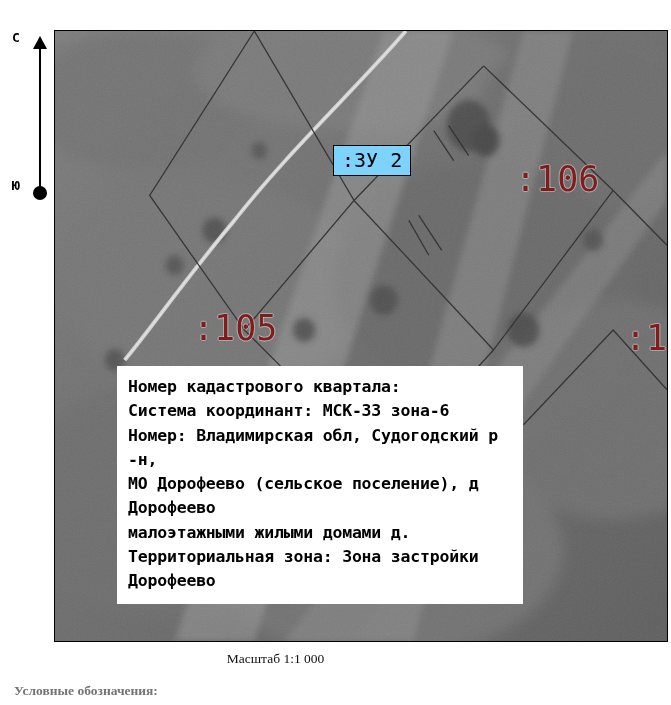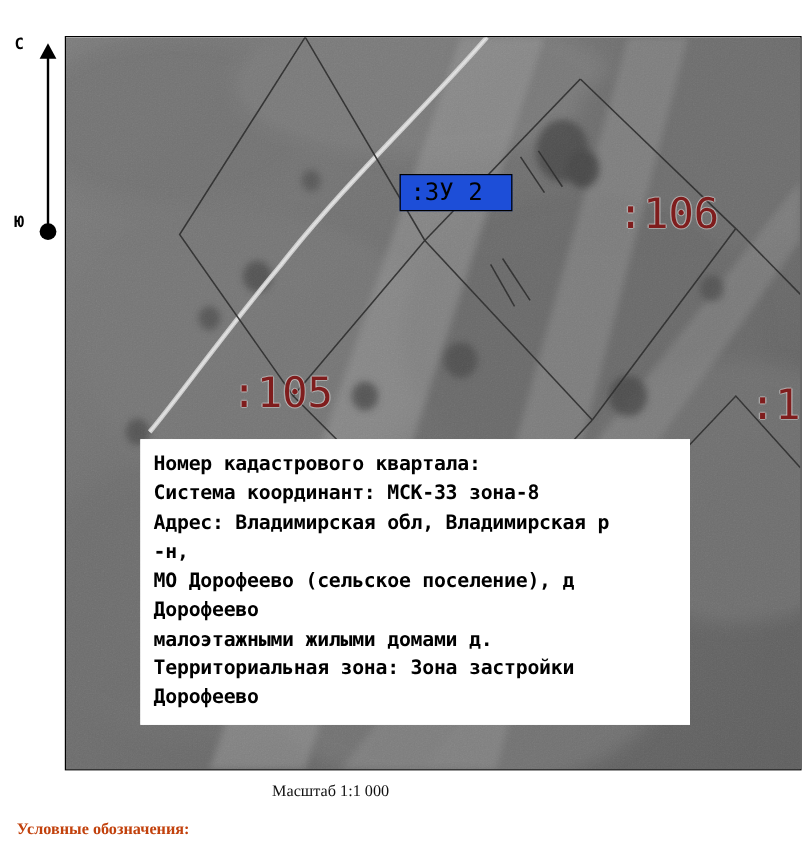--- a/index.html
+++ b/index.html
@@ -96,35 +96,35 @@
   #label-106 { left: 460px; top: 128px; }
   #label-107 { left: 527px; top: 210px; }
   #label-1xx { left: 570px; top: 287px; }
   #label-105 { left: 138px; top: 277px; text-align: right; }
 
   
   #zu2-box {
     position: absolute;
     left: 278px;
     top: 114px;
-    background: #1d4ed8;
+    background: #7dd3fc;
     border: 1px solid #000;
-    padding: 2px 24px 3px 8px;
+    padding: 2px 8px 3px 8px;
     font-family: "DejaVu Sans Mono", monospace;
     font-size: 20px;
     color: #000;
     white-space: nowrap;
   }
 
   
   #info-panel {
     position: absolute;
     left: 62px;
     top: 335px;
-    width: 458px;
+    width: 406px;
     background: #ffffff;
     border: 1px solid #ffffff;
     padding: 8px 10px 10px 10px;
     box-sizing: border-box;
     font-family: "DejaVu Sans Mono", monospace;
     font-size: 16.5px;
     line-height: 1.47;
     color: #000;
     font-weight: bold;
     letter-spacing: -0.2px;
@@ -146,21 +146,21 @@
   }
 
   
   #legend-heading {
     position: absolute;
     left: 14px;
     top: 683px;
     font-family: "Liberation Serif", serif;
     font-size: 13.5px;
     font-weight: bold;
-    color: #c2410c;
+    color: #737373;
   }
 </style>
 </head>
 <body>
 
 <div id="compass">
   <div class="arrow-up"></div>
   <div class="axis"></div>
   <div class="dot"></div>
   <div class="lbl lbl-n">С</div>
@@ -248,22 +248,22 @@
   </svg>
 
   <div class="parcel-label" id="label-106">:106</div>
   <div class="parcel-label" id="label-1xx">:1</div>
   <div class="parcel-label" id="label-105">:105</div>
 
   <div id="zu2-box">:ЗУ 2</div>
 
   <div id="info-panel">
     <div class="line">Номер кадастрового квартала:</div>
-    <div class="line">Система координант: МСК-33 зона-8</div>
-    <div class="line">Адрес: Владимирская обл, Владимирская р</div>
+    <div class="line">Система координант: МСК-33 зона-6</div>
+    <div class="line">Номер: Владимирская обл, Судогодский р</div>
     <div class="line">-н,</div>
     <div class="line">МО Дорофеево (сельское поселение), д</div>
     <div class="line">Дорофеево</div>
     <div class="line">малоэтажными жилыми домами д.</div>
     <div class="line">Территориальная зона: Зона застройки</div>
     <div class="line">Дорофеево</div>
   </div>
 </div>
 
 <div id="scale-caption">Масштаб 1:1 000</div>

